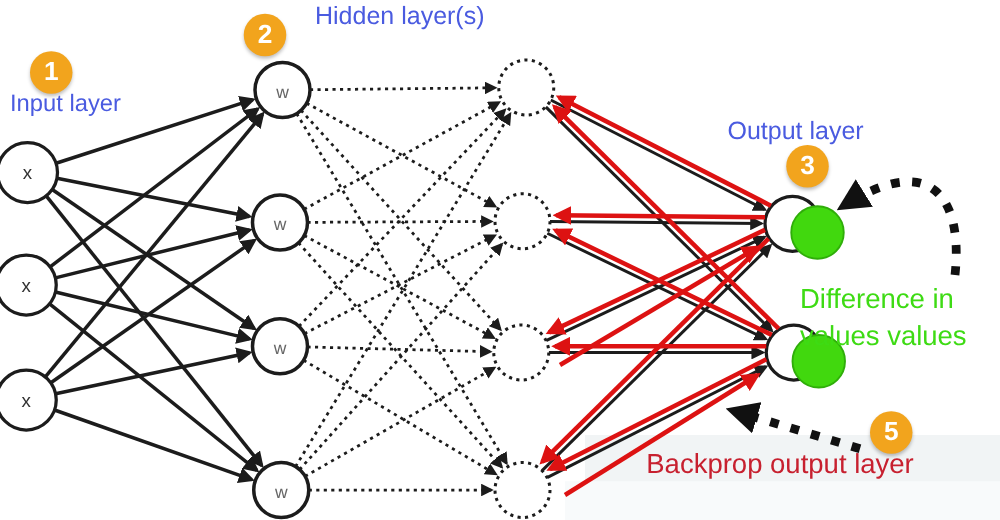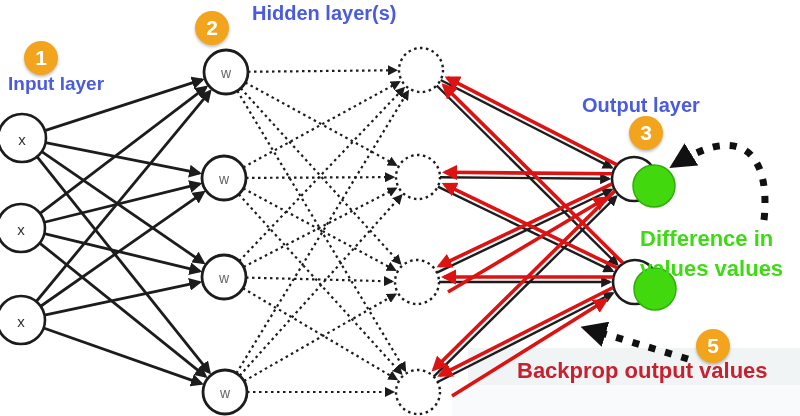--- a/index.html
+++ b/index.html
@@ -4,21 +4,21 @@
 <style>
   html,body{margin:0;padding:0;background:#ffffff;}
   .stage{
     position:relative;width:800px;height:416px;overflow:hidden;background:#ffffff;
     font-family:"Liberation Sans", sans-serif;
   }
   .band{position:absolute;z-index:0;}
   .band1{left:468px;top:348px;width:332px;height:68px;background:#f1f4f5;}
   .band2{left:452px;top:385px;width:348px;height:31px;background:#f8fafb;}
   svg#net{position:absolute;left:0;top:0;z-index:1;}
-  .lbl{position:absolute;z-index:3;font-weight:bold;white-space:nowrap;}
+  .lbl{position:absolute;z-index:3;font-weight:normal;white-space:nowrap;}
   .lbl-input{left:8px;top:73px;font-size:19px;color:var(--label-blue,#4a5be0);}
   .lbl-hidden{left:252px;top:2px;font-size:20px;color:var(--label-blue,#4a5be0);}
   .lbl-output{left:582px;top:82px;font-size:20px;color:var(--label-blue,#4a5be0);margin-top:12px;}
   .lbl-diff{left:640px;top:208px;font-size:22px;line-height:30px;color:var(--label-green,#3edb14);margin-top:16px;}
   .lbl-diff span{display:block;}
   .lbl-backprop{left:517px;top:358px;font-size:22px;color:var(--label-red,#c7202f);}
   .badge{
     position:absolute;z-index:4;width:34px;height:34px;border-radius:50%;
     background:var(--badge-orange,#f2a41d);color:#ffffff;font-weight:bold;font-size:21px;
     text-align:center;line-height:34px;box-shadow:0 2px 3px rgba(0,0,0,0.25);
@@ -121,19 +121,19 @@
 
   <div class="lbl lbl-input">Input layer</div>
   <div class="lbl lbl-hidden">Hidden layer(s)</div>
   <div class="lbl lbl-output">Output layer</div>
 
   <div class="lbl lbl-diff">
     <span>Difference in</span>
     <span>values values</span>
   </div>
 
-  <div class="lbl lbl-backprop">Backprop output values</div>
+  <div class="lbl lbl-backprop">Backprop output layer</div>
 
   <div class="badge badge-input">1</div>
   <div class="badge badge-hidden">2</div>
   <div class="badge badge-output">3</div>
   <div class="badge badge-backprop">5</div>
 </div>
 
 </body></html>

